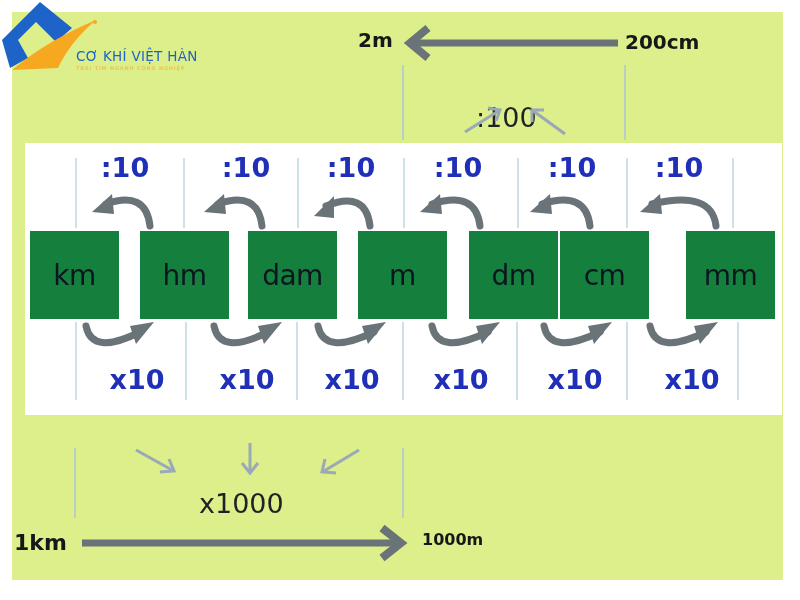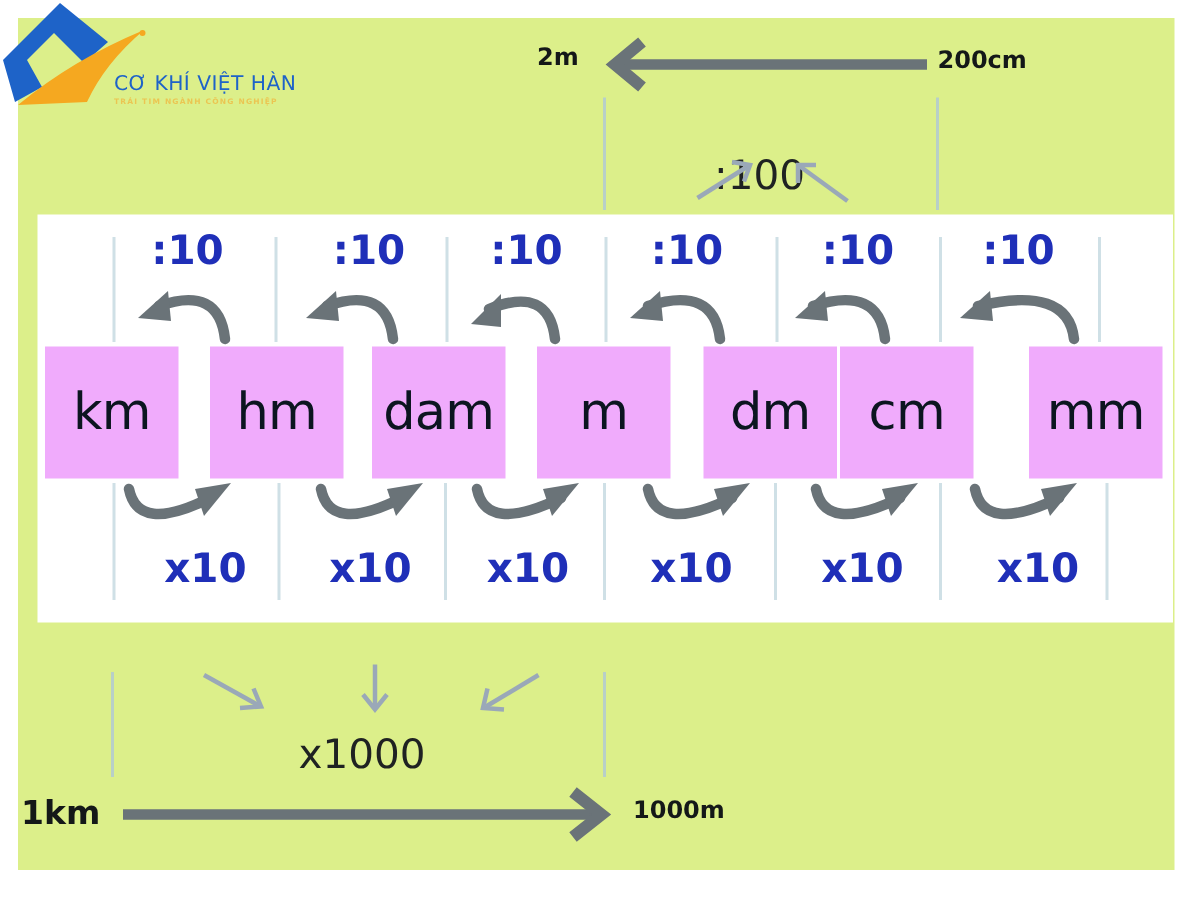--- a/index.html
+++ b/index.html
@@ -14,35 +14,35 @@
   }
   .white-band {
     position: absolute; left: 25px; top: 143px; width: 757px; height: 272px;
     background: #ffffff;
   }
   .divider {
     position: absolute; width: 2px; background: #cfe0e6;
   }
   .unit-box {
     position: absolute; top: 231px; width: 89px; height: 88px;
-    background: #f0abfc;
+    background: #15803d;
     display: flex; align-items: center; justify-content: center;
-    font-size: 34px; color: #0c1520; letter-spacing: -0.5px;
+    font-size: 28px; color: #0c1520; letter-spacing: -0.5px;
   }
   .op-top, .op-bottom {
     position: absolute; font-size: 27px; font-weight: bold; color: #1f2fb8;
     width: 80px; text-align: center;
   }
   .op-top { top: 152px; }
   .op-bottom { top: 364px; }
   .big-text {
     position: absolute; font-size: 27px; color: #1f2222;
   }
   .bold-text {
-    position: absolute; font-size: 16px; font-weight: bold; color: #141818;
+    position: absolute; font-size: 20px; font-weight: bold; color: #141818;
   }
   svg.overlay { position: absolute; left: 0; top: 0; }
   .logo-title {
     position: absolute; left: 76px; top: 48px; font-size: 13.5px; font-weight: normal;
     color: #1e63c8; letter-spacing: 0.3px; white-space: nowrap;
   }
   .logo-tag {
     position: absolute; left: 76px; top: 65px; font-size: 5px; font-weight: bold;
     color: #f0b840; letter-spacing: 0.8px; white-space: nowrap; opacity: 0.75;
   }

